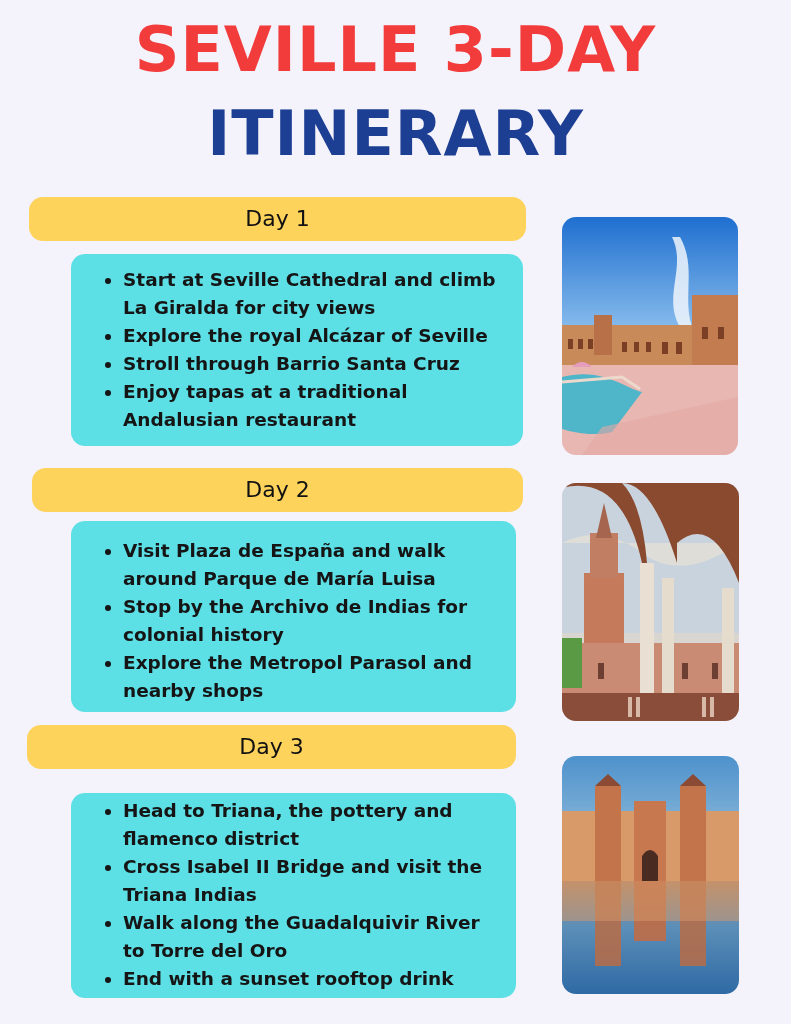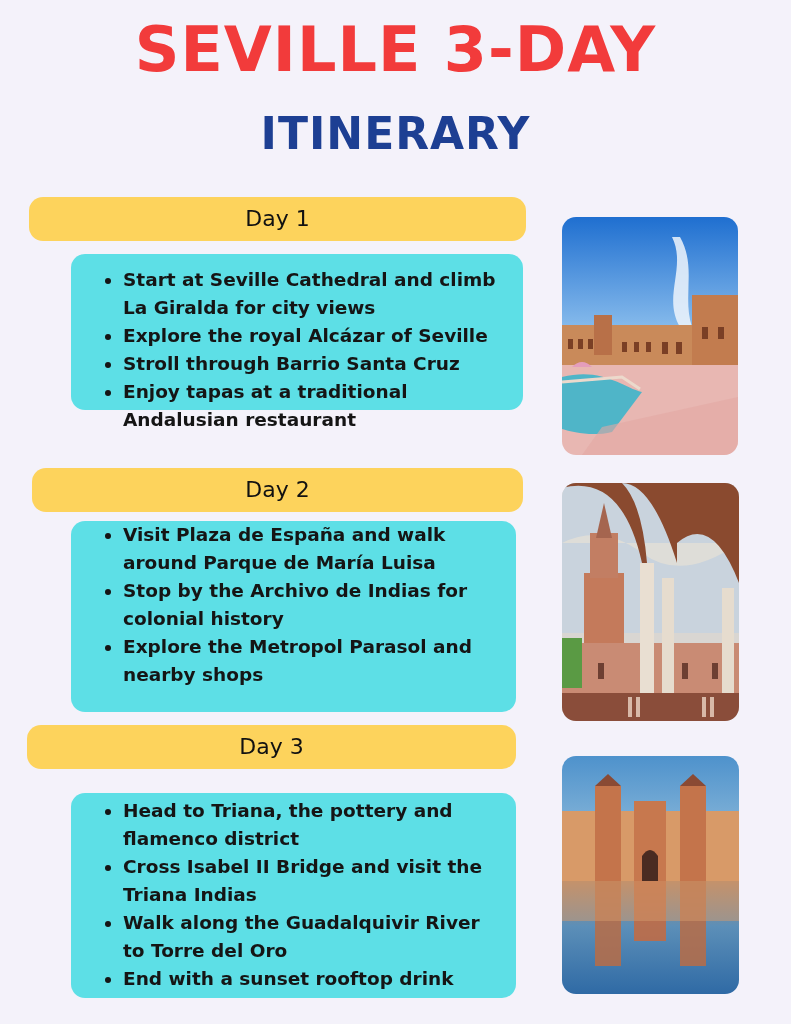--- a/index.html
+++ b/index.html
@@ -1,33 +1,33 @@
 <!DOCTYPE html>
 <html><head>
 <meta charset="utf-8">
 <style>
   html, body { margin:0; padding:0; }
   body { width:791px; height:1024px; background:#f4f2fa; position:relative; overflow:hidden; font-family:"DejaVu Sans", sans-serif; }
   .title1 { position:absolute; top:14px; left:0; width:791px; text-align:center; font-size:62px; font-weight:bold; color:#f23b3b; letter-spacing:1px; font-family:"DejaVu Sans", sans-serif; line-height:72px; }
-  .title2 { position:absolute; top:98px; left:0; width:791px; text-align:center; font-size:44px; font-weight:bold; color:#1d3f93; letter-spacing:1px; font-family:"DejaVu Sans", sans-serif; line-height:72px; }
+  .title2 { position:absolute; top:98px; left:0; width:791px; text-align:center; font-size:62px; font-weight:bold; color:#1d3f93; letter-spacing:1px; font-family:"DejaVu Sans", sans-serif; line-height:72px; }
   .dayhdr { position:absolute; background:#fdd35c; border-radius:14px; height:44px; text-align:center; font-weight:normal; font-size:22px; color:#111; line-height:44px; }
   .box { position:absolute; background:#5ddfe6; border-radius:14px; padding:12px 16px 10px 30px; box-sizing:border-box; }
   .box ul { margin:0; padding:0 0 0 22px; list-style:disc; }
   .box li { font-size:18.5px; font-weight:bold; color:#151515; line-height:28px; }
   .photo { position:absolute; border-radius:14px; overflow:hidden; }
   .photo svg { display:block; }
 </style>
 </head>
 <body>
 
 <div class="title1">SEVILLE 3-DAY</div>
 <div class="title2">ITINERARY</div>
 
 <div class="dayhdr" style="left:29px; top:197px; width:497px;">Day 1</div>
-<div class="box" style="left:71px; top:254px; width:452px; height:156px;">
+<div class="box" style="left:71px; top:254px; width:452px; height:192px;">
   <ul>
     <li>Start at Seville Cathedral and climb La Giralda for city views</li>
     <li>Explore the royal Alcázar of Seville</li>
     <li>Stroll through Barrio Santa Cruz</li>
     <li>Enjoy tapas at a traditional Andalusian restaurant</li>
   </ul>
 </div>
 <div class="photo" style="left:562px; top:217px; width:176px; height:238px;">
   <svg width="176" height="238" viewBox="0 0 176 238">
     <defs>
@@ -55,21 +55,21 @@
     </g>
     <rect x="0" y="148" width="176" height="90" fill="#e8b7b2"></rect>
     <path d="M0 160 C40 150 60 170 80 175 L50 215 C30 220 10 215 0 212 Z" fill="#4fb5c8"></path>
     <path d="M0 165 L60 160 L78 172" stroke="#ecd9cc" stroke-width="3" fill="none"></path>
     <path d="M10 150 Q20 140 30 150" fill="#e49dbc"></path>
     <path d="M40 210 L176 180 L176 238 L20 238 Z" fill="#e3a9a3" opacity="0.6"></path>
   </svg>
 </div>
 
 <div class="dayhdr" style="left:32px; top:468px; width:491px;">Day 2</div>
-<div class="box" style="left:71px; top:521px; width:445px; height:191px; padding-top:0;">
+<div class="box" style="left:71px; top:521px; width:445px; height:191px; padding-top:16px;">
   <ul>
     <li>Visit Plaza de España and walk around Parque de María Luisa</li>
     <li>Stop by the Archivo de Indias for colonial history</li>
     <li>Explore the Metropol Parasol and nearby shops</li>
   </ul>
 </div>
 <div class="photo" style="left:562px; top:483px; width:177px; height:238px;">
   <svg width="177" height="238" viewBox="0 0 177 238">
     <rect width="177" height="238" fill="#d9d6d2"></rect>
     <rect x="0" y="0" width="177" height="150" fill="#c9d3dd"></rect>

